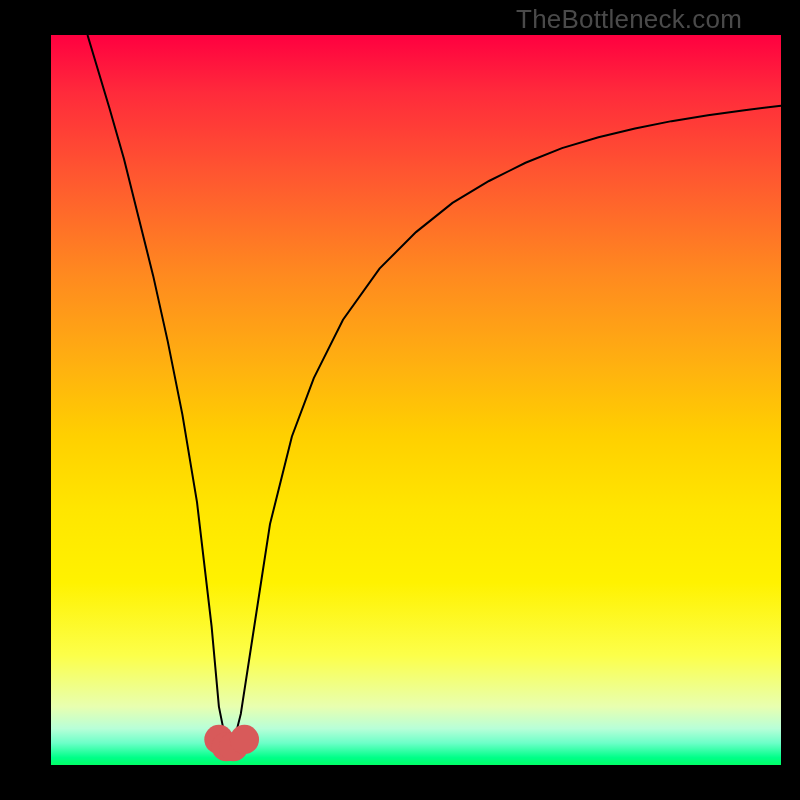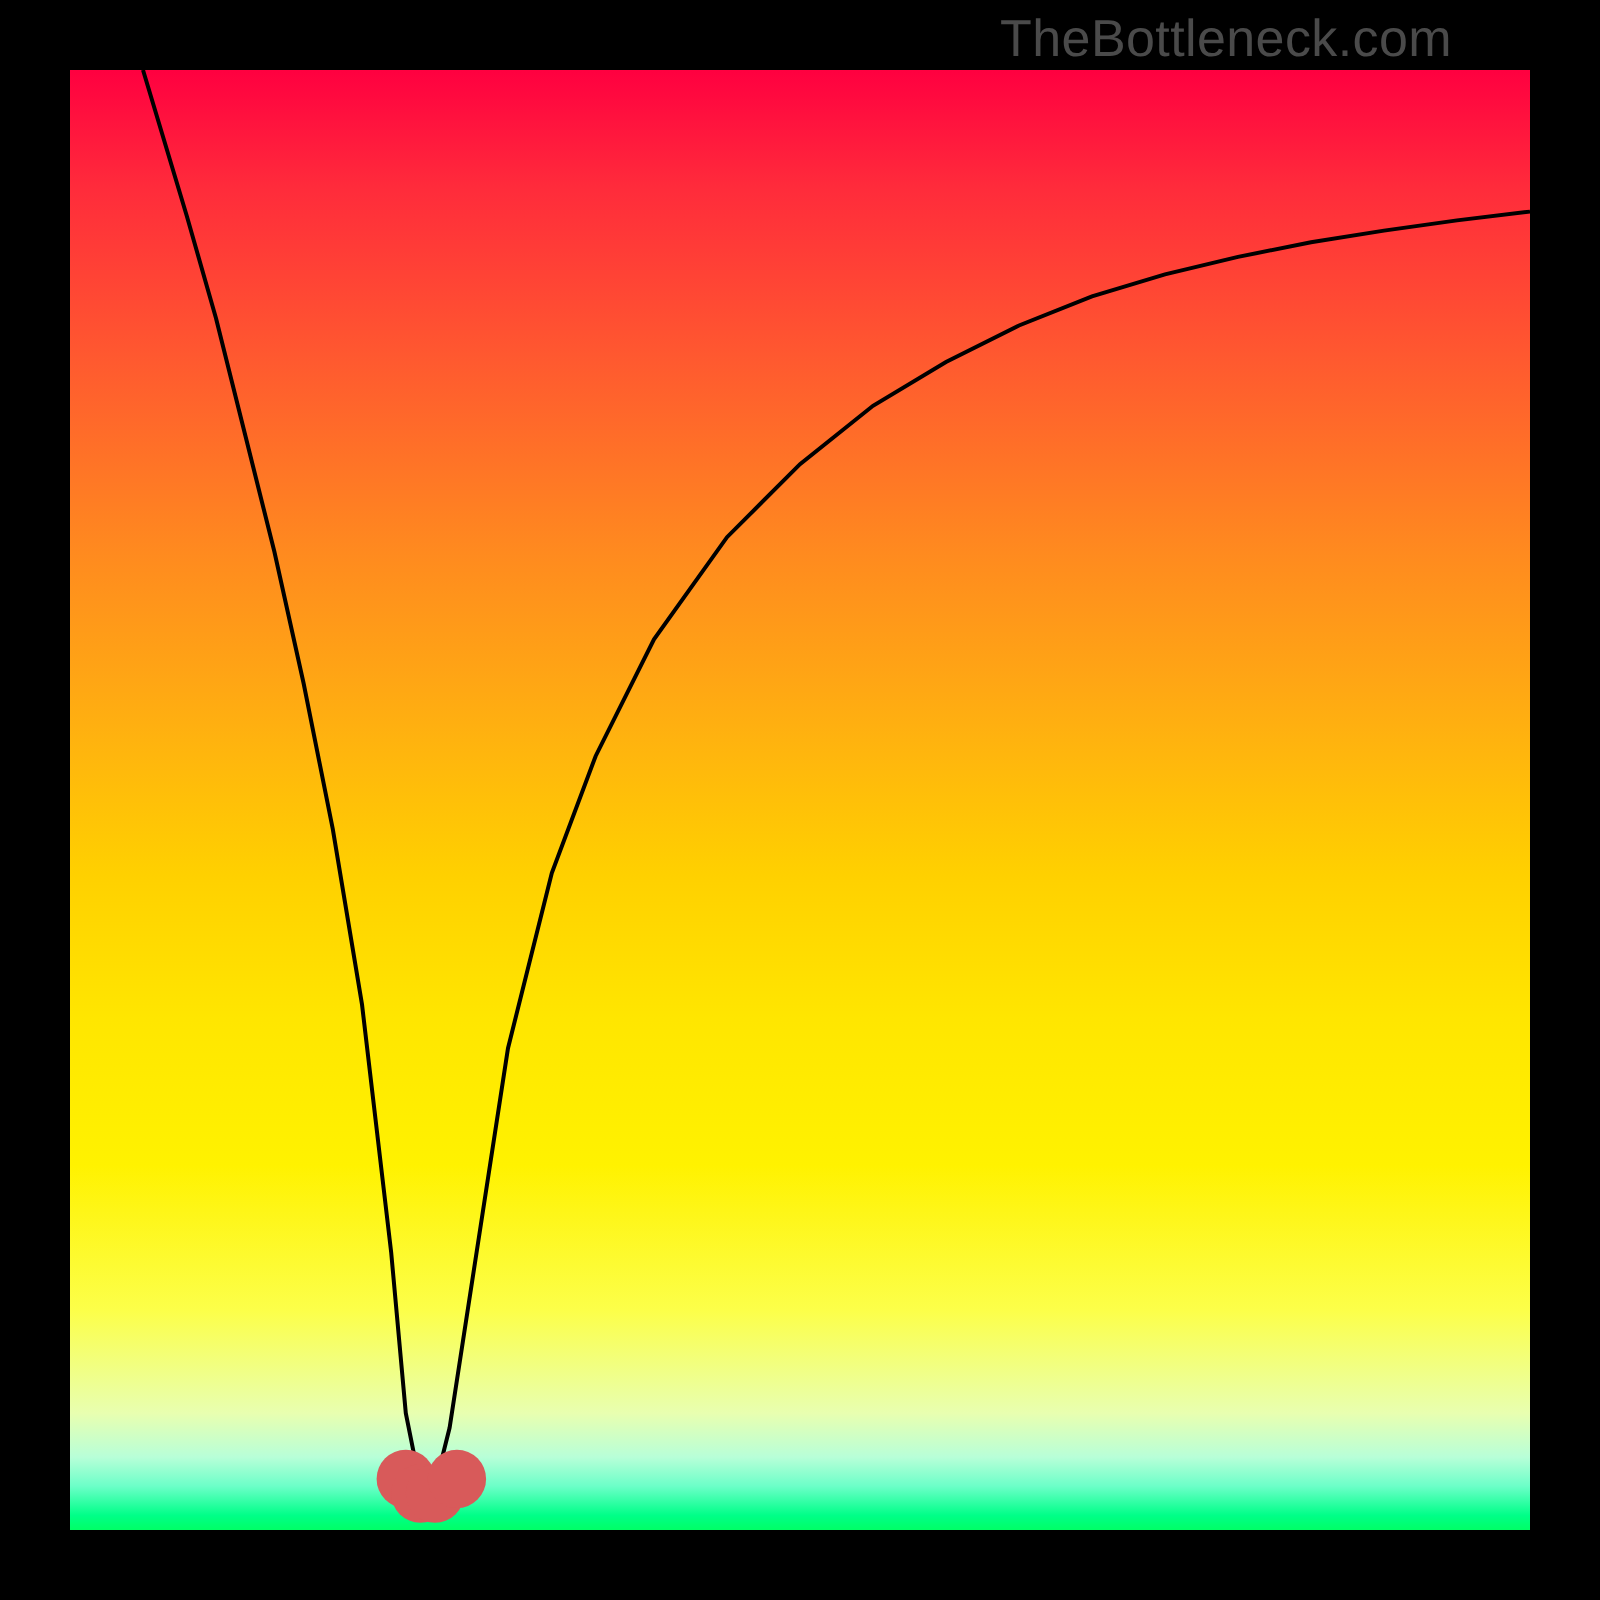--- a/index.html
+++ b/index.html
@@ -6,21 +6,21 @@
     margin: 0;
     padding: 0;
     width: 800px;
     height: 800px;
     background: #000;
     overflow: hidden;
     font-family: Arial, Helvetica, sans-serif;
   }
   .frame {
     position: absolute;
-    left: 0;
+    left: 16px;
     top: 0;
     width: 736px;
     height: 800px;
     background: #000;
   }
   .plot {
     position: absolute;
     left: 35px;
     top: 35px;
     width: 730px;

